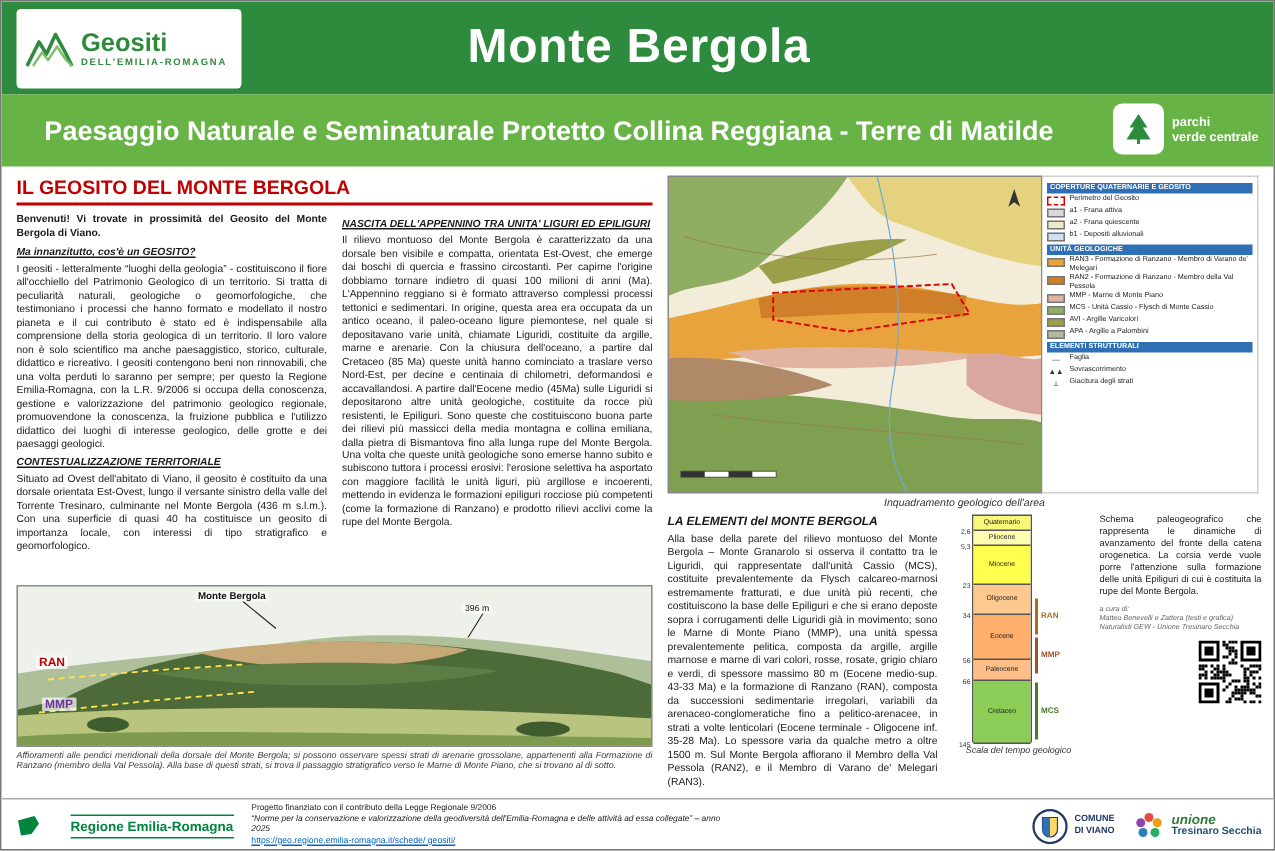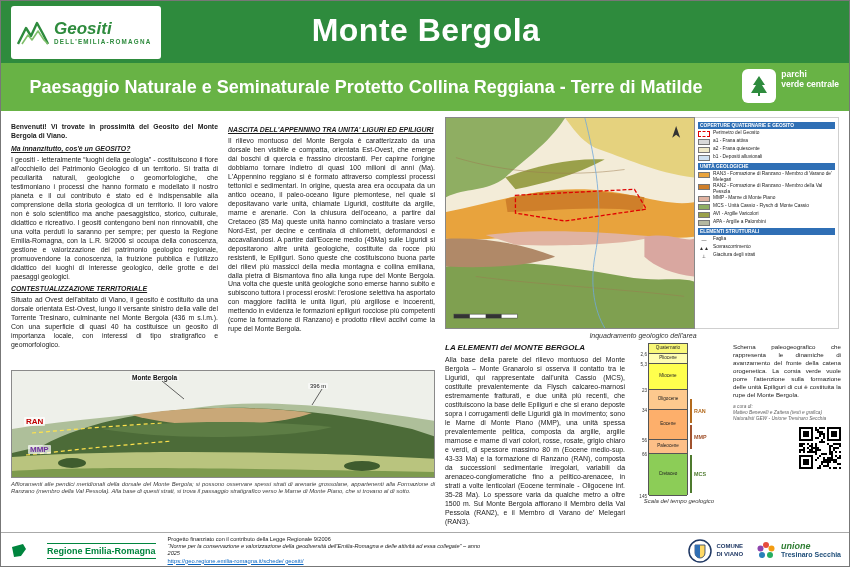--- a/index.html
+++ b/index.html
@@ -6,27 +6,27 @@
   html,body{background:#9a9a9a;}
   .poster{position:relative;width:850px;height:567px;background:#ffffff;margin:0 auto;
           font-family:"Liberation Sans",sans-serif;overflow:hidden;border:1px solid #777;}
 
   
   .topbar{position:absolute;left:0;top:0;width:850px;height:62px;background:#2e8b3d;}
   .page-title{position:absolute;left:0;right:0;top:11px;text-align:center;color:#fff;
               font-size:32px;font-weight:bold;letter-spacing:.5px;}
   .logo-box{position:absolute;left:10px;top:5px;width:150px;height:53px;background:#fff;
             border-radius:3px;padding:4px 6px;display:flex;align-items:center;gap:5px;}
-  .logo-text .l1{display:block;color:#2e8b3d;font-weight:bold;font-size:17px;line-height:18px;font-style:italic;}
+  .logo-text .l1{display:block;color:#2e8b3d;font-weight:bold;font-size:17px;line-height:18px;}
   .logo-text .l2{display:block;color:#2e8b3d;font-size:6.3px;letter-spacing:1.2px;font-weight:bold;}
 
   .subband{position:absolute;left:0;top:62px;width:850px;height:48px;background:#68b345;}
   .subtitle{position:absolute;left:10px;right:130px;top:14px;text-align:center;color:#fff;
             font-size:18px;font-weight:bold;}
-  .parchi{position:absolute;right:10px;top:68px;display:flex;gap:5px;}
+  .parchi{position:absolute;right:10px;top:68px;display:flex;align-items:center;gap:5px;}
   .parchi-badge{width:34px;height:34px;background:#fff;border-radius:6px;display:flex;
                 align-items:center;justify-content:center;}
   .parchi-text{color:#fff;font-size:8.5px;font-weight:bold;line-height:10px;}
 
   
   .left{position:absolute;left:10px;top:116px;width:424px;}
   .section-title{font-size:13px;font-weight:bold;color:#c00000;border-bottom:2px solid #c00000;
                  padding-bottom:3px;}
   .cols{display:flex;gap:10px;margin-top:6px;height:243px;overflow:hidden;}
   .col{width:207px;font-size:6.9px;line-height:1.3;text-align:justify;color:#1a1a1a;}
@@ -123,20 +123,21 @@
         <polygon points="12,2 6,11 9,11 4,19 11,19 11,22 13,22 13,19 20,19 15,11 18,11" fill="#2e8b3d"></polygon>
       </svg>
     </span>
     <span class="parchi-text">
       <span>parchi</span><br>
       <span>verde centrale</span>
     </span>
   </div>
 
   <section class="left">
+    <h2 class="section-title">IL GEOSITO DEL MONTE BERGOLA</h2>
     <div class="cols">
       <div class="col">
         <p class="b">Benvenuti! Vi trovate in prossimità del Geosito del Monte Bergola di Viano.</p>
         <h3 class="bi-u">Ma innanzitutto, cos'è un GEOSITO?</h3>
         <p>I geositi - letteralmente “luoghi della geologia” - costituiscono il fiore all'occhiello del Patrimonio Geologico di un territorio. Si tratta di peculiarità naturali, geologiche o geomorfologiche, che testimoniano i processi che hanno formato e modellato il nostro pianeta e il cui contributo è stato ed è indispensabile alla comprensione della storia geologica di un territorio. Il loro valore non è solo scientifico ma anche paesaggistico, storico, culturale, didattico e ricreativo. I geositi contengono beni non rinnovabili, che una volta perduti lo saranno per sempre; per questo la Regione Emilia-Romagna, con la L.R. 9/2006 si occupa della conoscenza, gestione e valorizzazione del patrimonio geologico regionale, promuovendone la conoscenza, la fruizione pubblica e l'utilizzo didattico dei luoghi di interesse geologico, delle grotte e dei paesaggi geologici.</p>
         <h3 class="bi-u">CONTESTUALIZZAZIONE TERRITORIALE</h3>
         <p>Situato ad Ovest dell'abitato di Viano, il geosito è costituito da una dorsale orientata Est-Ovest, lungo il versante sinistro della valle del Torrente Tresinaro, culminante nel Monte Bergola (436 m s.l.m.). Con una superficie di quasi 40 ha costituisce un geosito di importanza locale, con interessi di tipo stratigrafico e geomorfologico.</p>
       </div>
       <div class="col">
         <h3 class="bi-u">NASCITA DELL'APPENNINO TRA UNITA' LIGURI ED EPILIGURI</h3>

